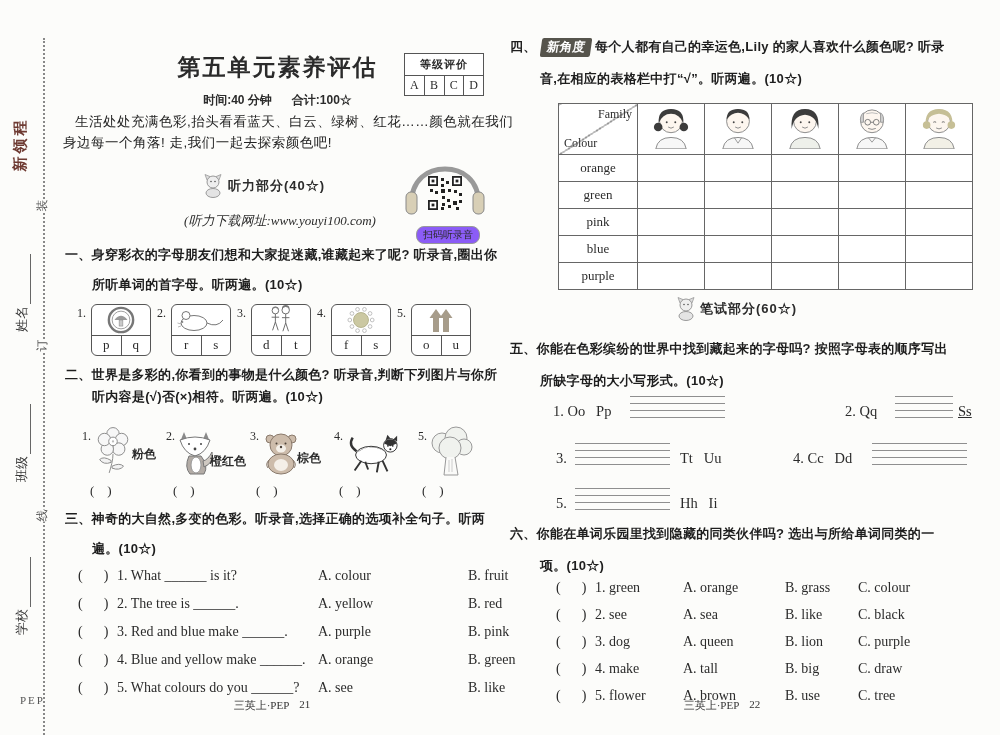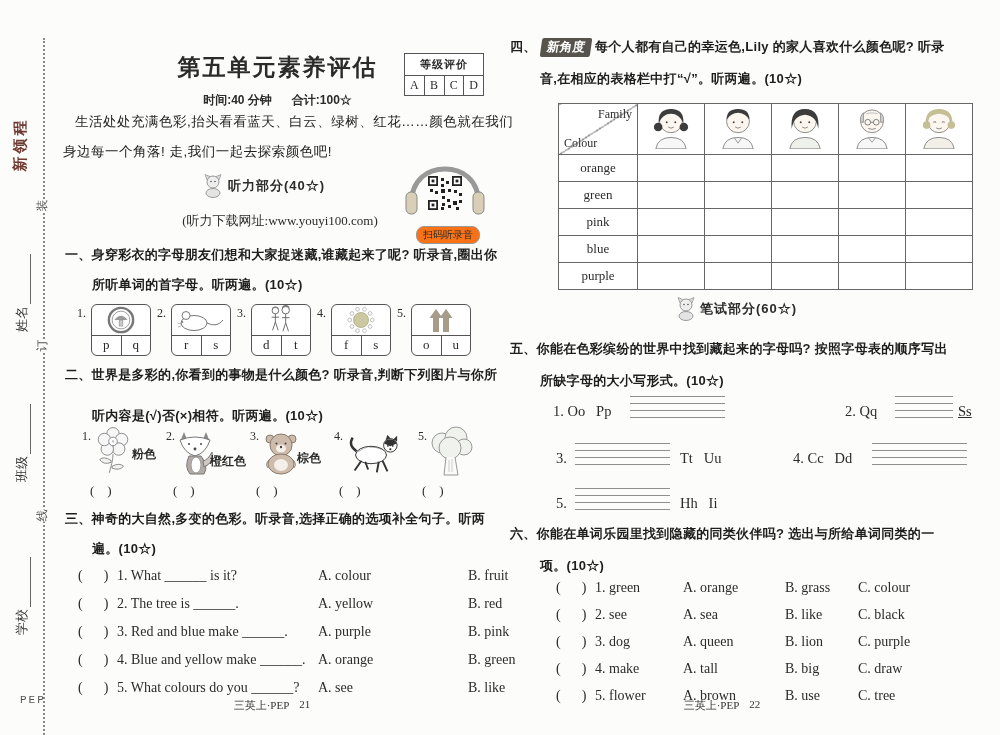--- a/index.html
+++ b/index.html
@@ -11,33 +11,33 @@
   .pre{white-space:pre;}
   .h{font-size:13px;font-weight:bold;letter-spacing:.3px;white-space:nowrap;color:#1e1e1e;}
   
   .brand{width:72px;transform:rotate(-90deg);font-size:15px;font-weight:bold;color:#6e3a32;
          letter-spacing:3px;text-align:center;}
   .bindline{left:43px;top:38px;bottom:0;border-left:2px dotted #888;width:0;}
   .bchar{left:36px;transform:rotate(-90deg);background:#fcfcfa;font-size:12px;color:#555;padding:1px 0;}
   .mfield{width:100px;transform:rotate(-90deg);display:flex;align-items:flex-end;gap:2px;
           font-size:13px;color:#333;}
   .mline{display:inline-block;width:50px;border-bottom:1.2px solid #666;height:14px;}
-  .pep{font-family:Liberation Mono, monospace;font-size:11px;letter-spacing:2px;color:#555;}
+  .pep{font-family:Liberation Serif, serif;font-size:11px;letter-spacing:2px;color:#555;}
   
   .title{width:235px;text-align:center;font-size:23px;font-weight:bold;letter-spacing:2px;}
   .meta{width:235px;text-align:center;font-size:12px;font-weight:bold;}
   .gradebox{width:78px;border:1.2px solid #555;background:#fff;text-align:center;}
   .gradebox .t{font-size:11px;font-weight:bold;border-bottom:1px solid #555;padding:3px 0;letter-spacing:1px;}
   .gradebox .cells{display:flex;}
   .gradebox .cells span{flex:1;font-family:"Liberation Serif",serif;font-size:12px;padding:2px 0;border-right:1px solid #555;}
   .gradebox .cells span:last-child{border-right:none;}
   .intro{font-size:13.5px;letter-spacing:.5px;white-space:nowrap;color:#222;}
   .bigsec{font-size:13px;font-weight:bold;letter-spacing:1px;}
-  .urlline{font-size:13px;}
-  .qrcap{width:58px;text-align:center;font-size:10px;border:1px solid #999;border-radius:8px;background:#f97316;padding:1px 2px;}
+  .urlline{font-size:13px;font-style:italic;}
+  .qrcap{width:58px;text-align:center;font-size:10px;border:1px solid #999;border-radius:8px;background:#8b5cf6;padding:1px 2px;}
   
   .num{font-family:"Liberation Serif",serif;font-size:12px;}
   .lbox{width:58px;height:50px;border:1.2px solid #555;border-radius:6px;background:#fff;
         display:flex;flex-direction:column;overflow:hidden;}
   .lbox .img{height:30px;display:flex;align-items:center;justify-content:center;}
   .lbox .lets{display:flex;border-top:1.2px solid #555;flex:1;}
   .lbox .lets span{flex:1;text-align:center;font-family:"Liberation Serif",serif;font-size:13px;line-height:18px;}
   .lbox .lets span:first-child{border-right:1.2px solid #555;}
   .s2lab{font-size:12px;font-weight:bold;}
   .paren{font-family:"Liberation Serif",serif;font-size:13px;white-space:pre;}
@@ -97,21 +97,21 @@
     <div class="t">等级评价</div>
     <div class="cells">
       <span>A</span>
       <span>B</span>
       <span>C</span>
       <span>D</span>
     </div>
   </div>
 
   <div class="abs intro" style="left:75px;top:113px;">生活处处充满色彩,抬头看看蓝天、白云、绿树、红花……颜色就在我们</div>
-  <div class="abs intro" style="left:63px;top:143px;">身边每一个角落! 走,我们一起去探索颜色吧!</div>
+  <div class="abs intro" style="left:63px;top:134px;">身边每一个角落! 走,我们一起去探索颜色吧!</div>
 
   <div class="abs" style="left:203px;top:174px;">
     <svg width="20" height="24" viewBox="0 0 20 24">
       <polygon points="4,6 2,0.5 8,3" fill="#ddd" stroke="#999" stroke-width="0.8"></polygon>
       <polygon points="16,6 18,0.5 12,3" fill="#ddd" stroke="#999" stroke-width="0.8"></polygon>
       <circle cx="10" cy="8" r="6" fill="#eee" stroke="#999"></circle>
       <ellipse cx="10" cy="19" rx="7" ry="4.5" fill="#e4e4e4" stroke="#999"></ellipse>
       <circle cx="8" cy="7.5" r="0.8" fill="#555"></circle>
         <circle cx="12" cy="7.5" r="0.8" fill="#555"></circle>
     </svg>
@@ -243,21 +243,21 @@
         <path d="M15 25 V11 H11.5 L18 2 L24.5 11 H21 V25 Z" fill="#a79c8a"></path>
       </svg>
     </div>
     <div class="lets">
       <span>o</span>
       <span>u</span>
     </div>
   </div>
 
   <div class="abs h" style="left:65px;top:366px;">二、世界是多彩的,你看到的事物是什么颜色? 听录音,判断下列图片与你所</div>
-  <div class="abs h" style="left:92px;top:407px;">听内容是(√)否(×)相符。听两遍。(10☆)</div>
+  <div class="abs h" style="left:92px;top:388px;">听内容是(√)否(×)相符。听两遍。(10☆)</div>
 
   <div class="abs num" style="left:82px;top:429px;">1.</div>
   <div class="abs" style="left:92px;top:426px;">
     <svg width="42" height="48" viewBox="0 0 44 50">
       <g fill="#f7f7f7" stroke="#888">
         <circle cx="22" cy="8" r="6.5"></circle>
           <circle cx="31" cy="14" r="6.5"></circle>
           <circle cx="28" cy="24" r="6.5"></circle>
         <circle cx="16" cy="24" r="6.5"></circle>
           <circle cx="13" cy="14" r="6.5"></circle>

